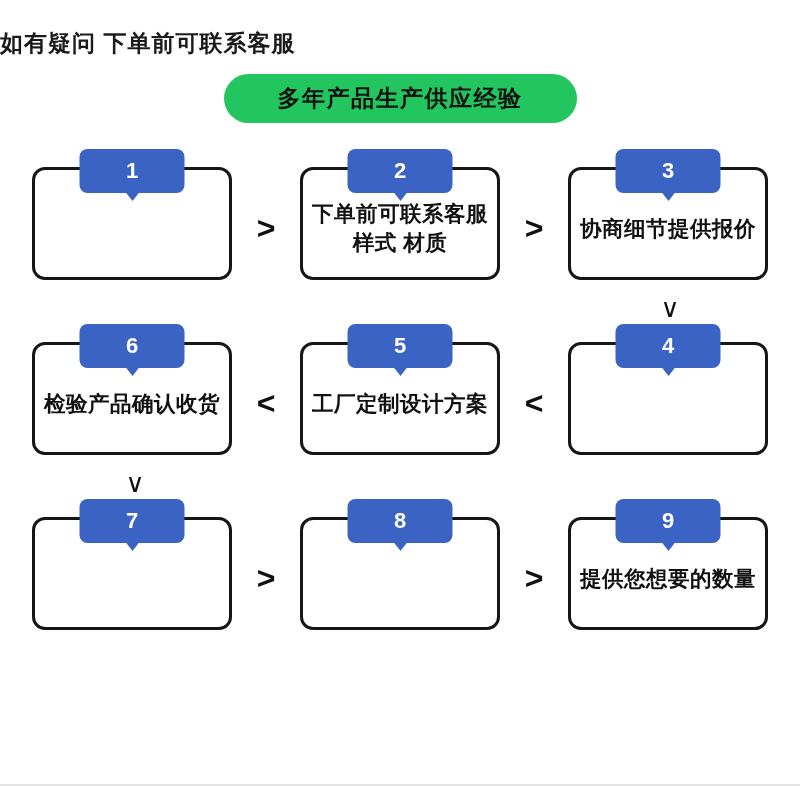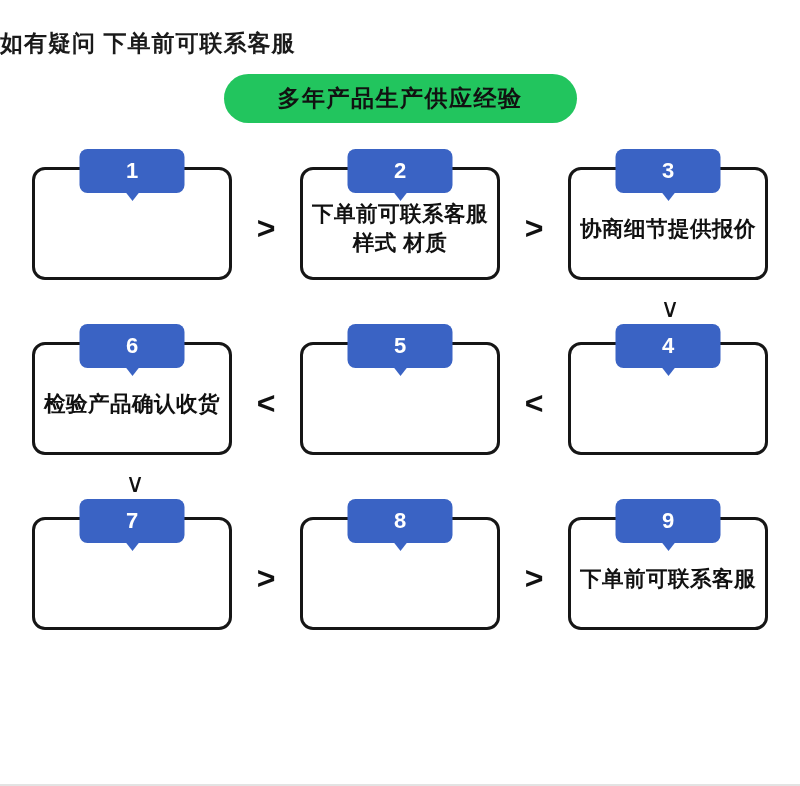--- a/index.html
+++ b/index.html
@@ -223,20 +223,21 @@
         </div>
       </div>
 
       <div class="hconn">&lt;</div>
 
       <div class="cell">
         <div class="box">
           <div class="tab">
             <span class="tab-num">5</span>
           </div>
+          <div class="box-label">工厂定制设计方案</div>
         </div>
       </div>
 
       <div class="hconn">&lt;</div>
 
       <div class="cell">
         <div class="box">
           <div class="tab">
             <span class="tab-num">4</span>
           </div>
@@ -265,19 +266,19 @@
         </div>
       </div>
 
       <div class="hconn">&gt;</div>
 
       <div class="cell">
         <div class="box">
           <div class="tab">
             <span class="tab-num">9</span>
           </div>
-          <div class="box-label">下单前可联系客服</div>
+          <div class="box-label">提供您想要的数量</div>
         </div>
       </div>
     </div>
 
   </div>
 </div>
 
 </body></html>

